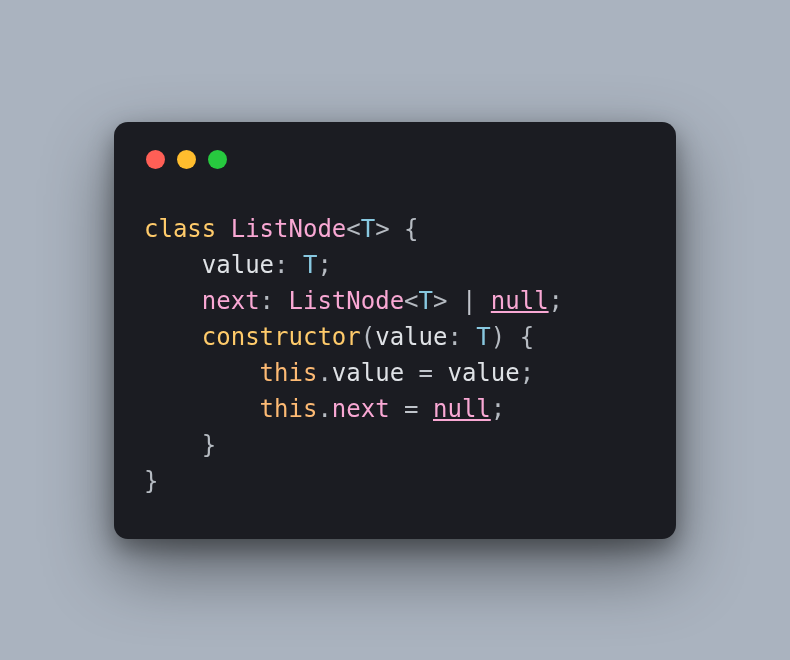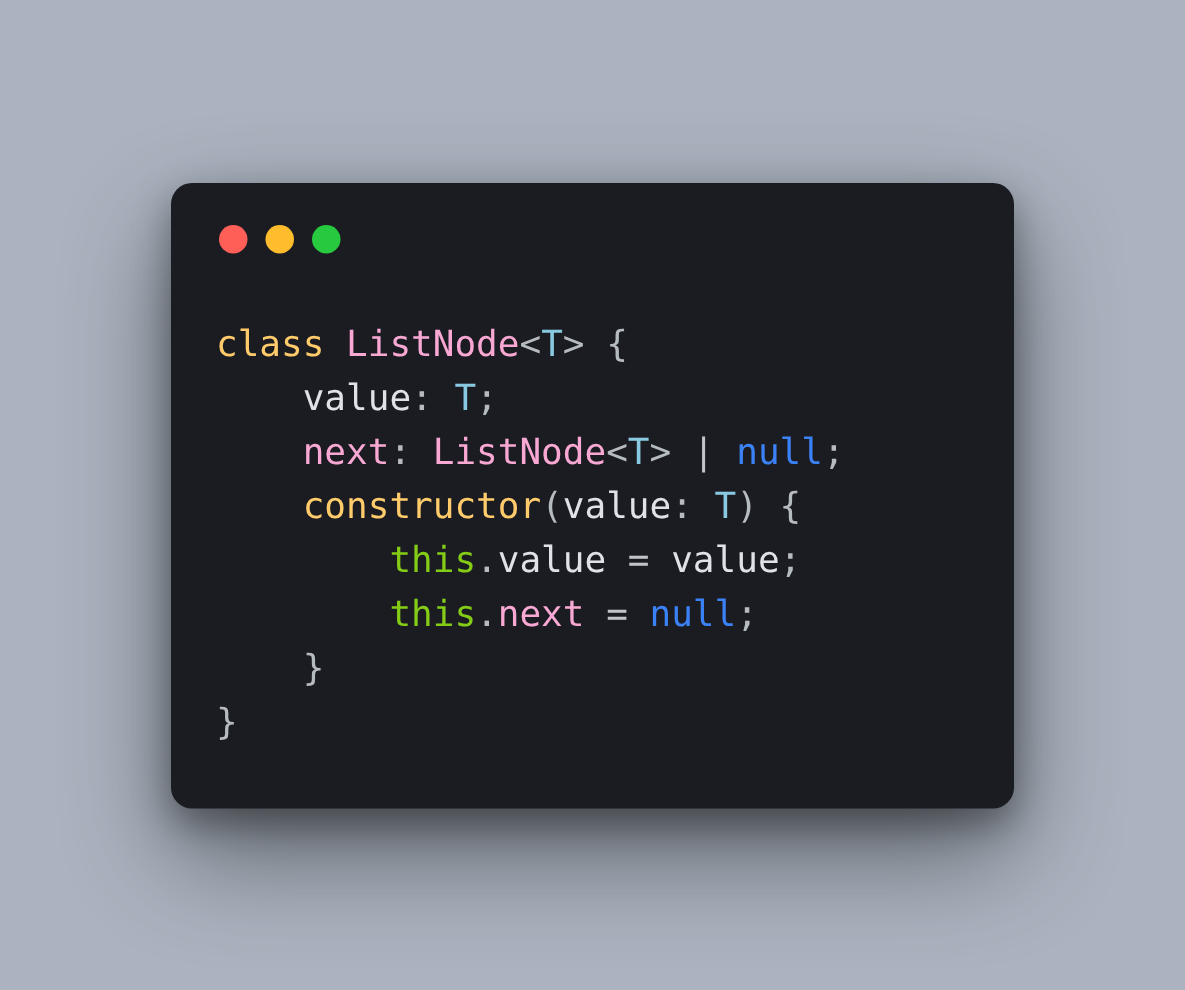--- a/index.html
+++ b/index.html
@@ -37,22 +37,22 @@
     line-height: 1.5;
     white-space: pre;
     color: #d6d8dc;
     font-family: ui-monospace, "SF Mono", Menlo, Consolas, monospace;
   }
   .tok-kw    { color: #ffcb6b; }   
   .tok-type  { color: #f9a8d4; }   
   .tok-param { color: #88c8e0; }   
   .tok-prop  { color: #dfe2e6; text-align: right; }   
   .tok-punc  { color: #b6bbc2; }   
-  .tok-null  { color: #3b82f6; }   
-  .tok-this  { color: #84cc16; }   
+  .tok-null  { color: #f9a8d4; text-decoration: underline; }   
+  .tok-this  { color: #fdba74; }   
   .tok-op    { color: #c0c4cb; }   
 </style>
 </head>
 <body>
 
 <div class="window">
   <div class="titlebar">
     <div class="dot red"></div>
     <div class="dot yellow"></div>
     <div class="dot green"></div>

